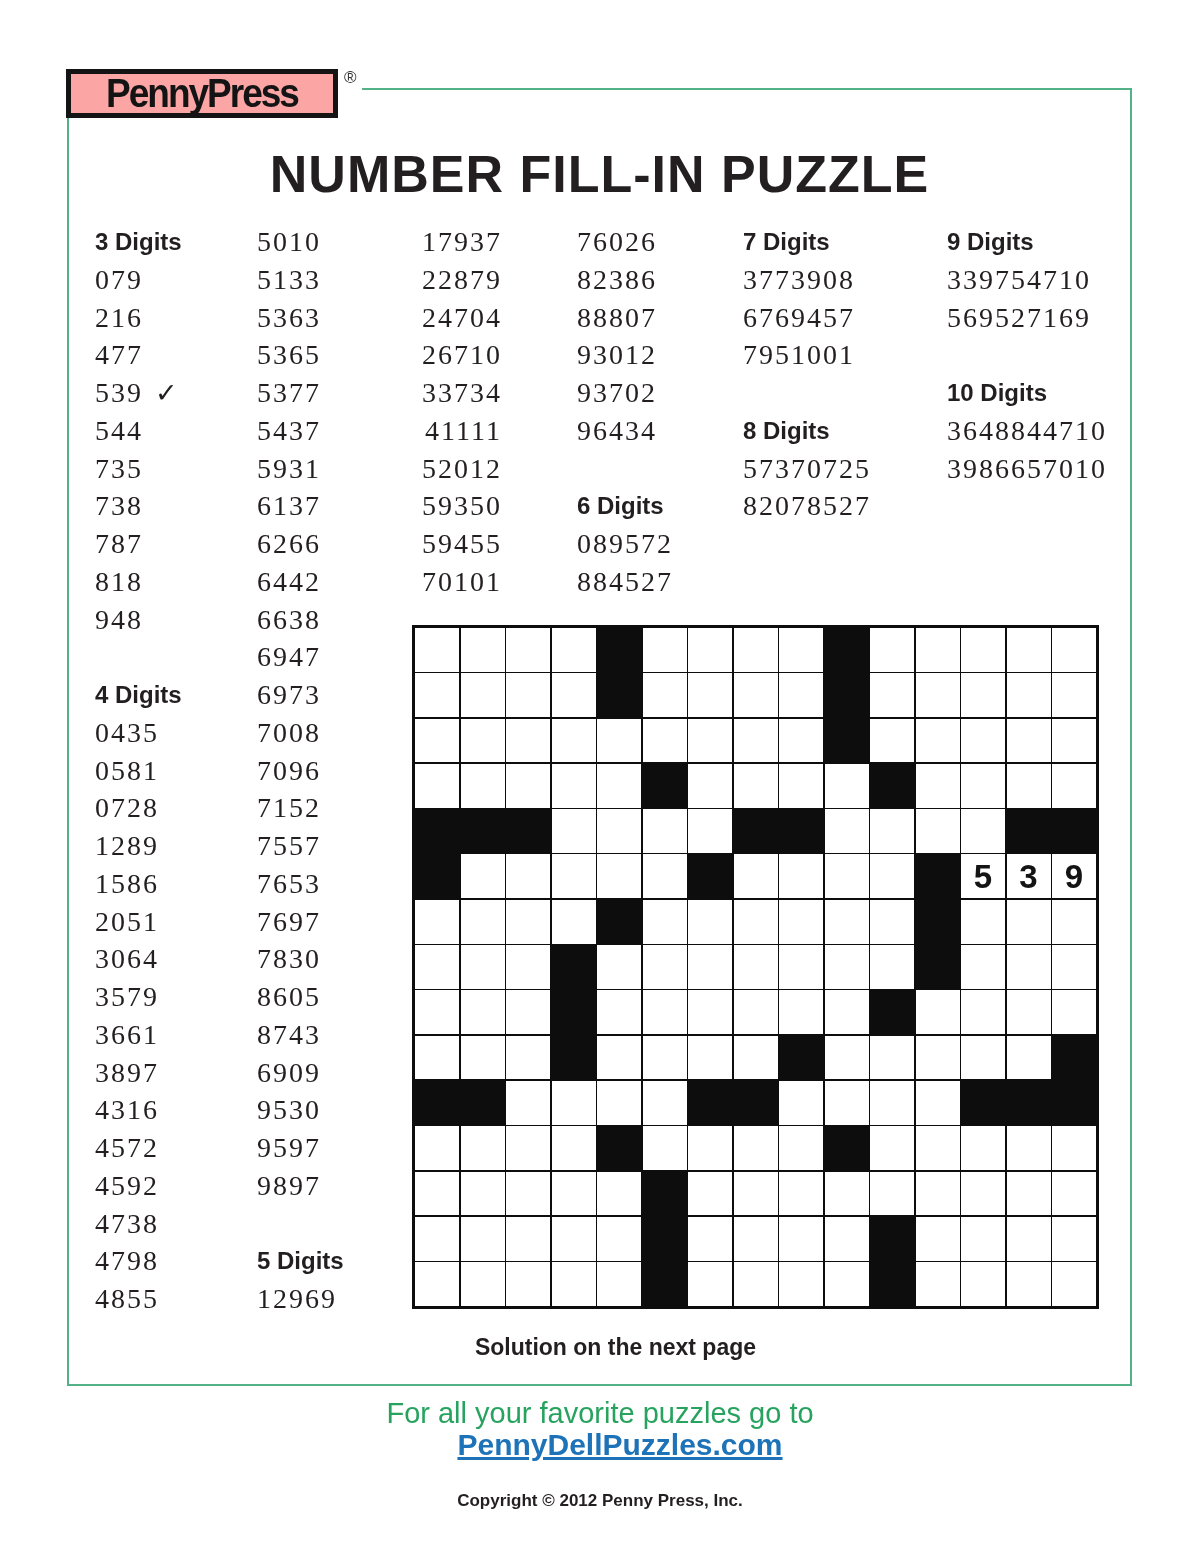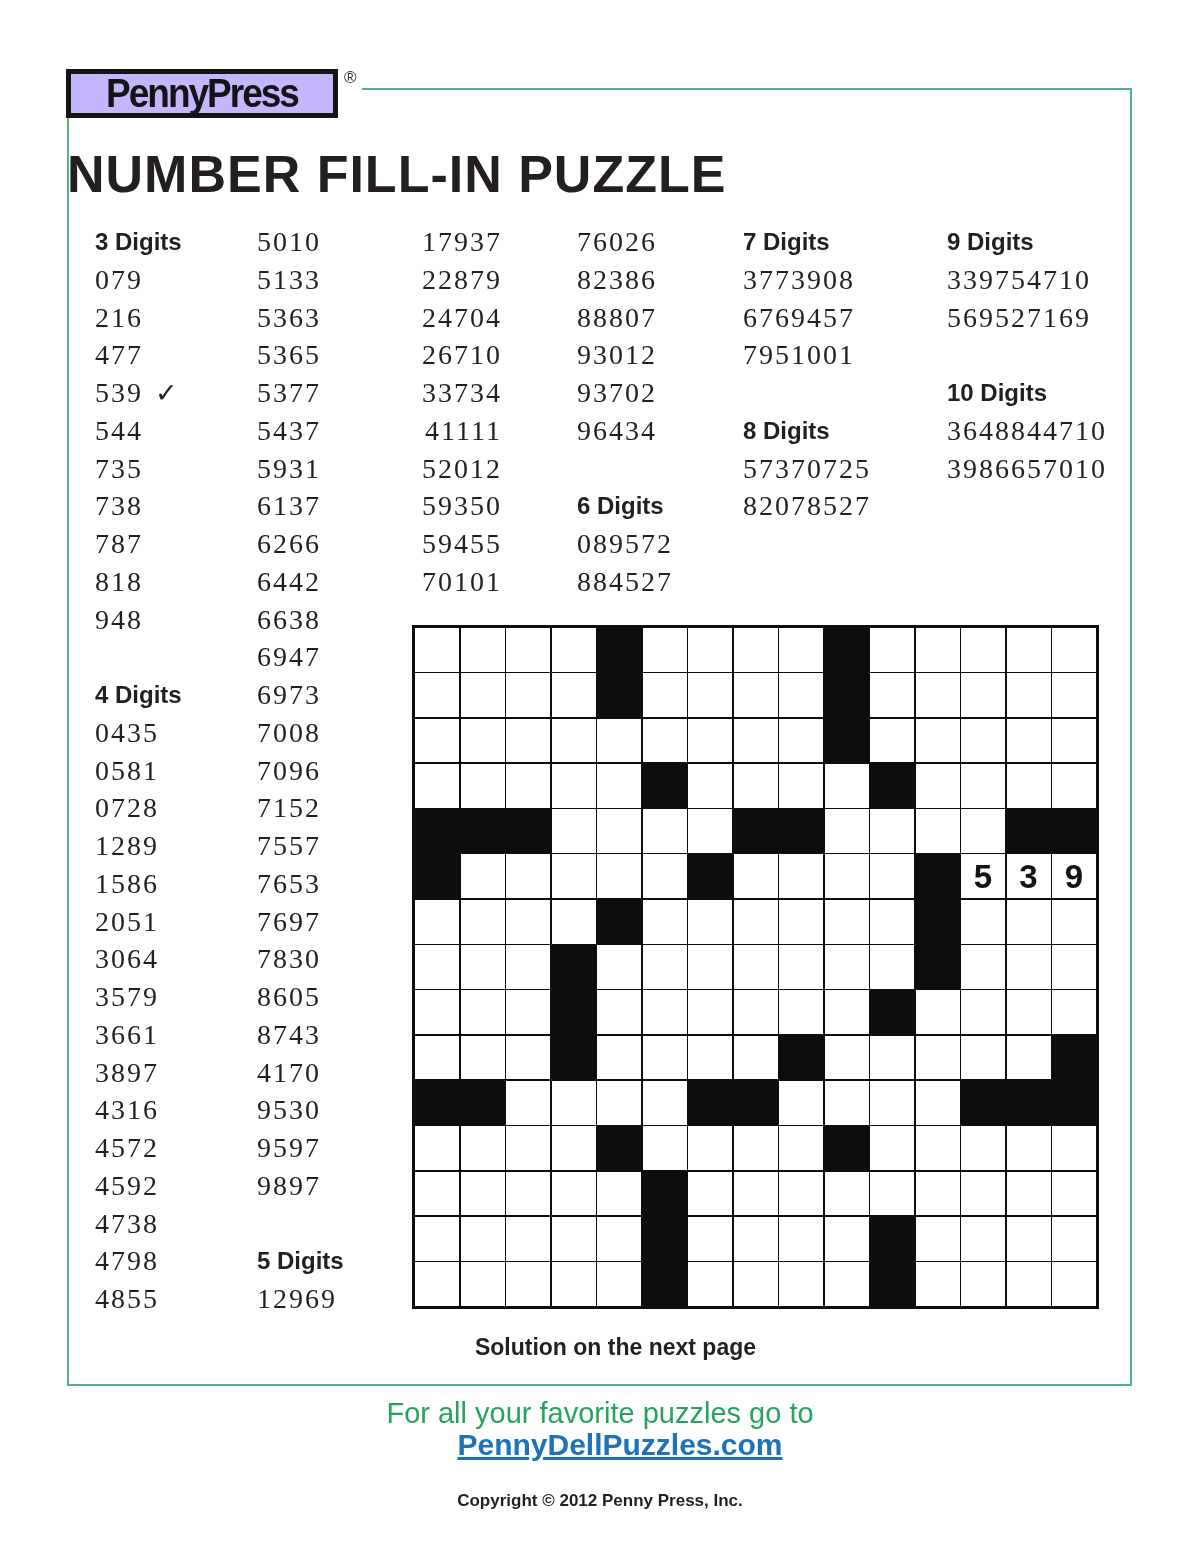--- a/index.html
+++ b/index.html
@@ -3,21 +3,21 @@
 <meta charset="utf-8">
 <style>
   html,body{margin:0;padding:0;}
   body{
     width:1200px;height:1549px;position:relative;background:#ffffff;
     font-family:"Liberation Sans",sans-serif;color:#1a1a1a;overflow:hidden;
   }
   
   .logo-box{
     position:absolute;left:66px;top:69px;width:272px;height:49px;
-    border:5px solid #141414;box-sizing:border-box;background:#c4b5fd;
+    border:5px solid #141414;box-sizing:border-box;background:#fca5a5;
     display:flex;align-items:center;justify-content:center;z-index:3;
   }
   .logo-text{
     font-weight:bold;font-size:37px;letter-spacing:-2px;color:#141414;
     transform:scaleY(1.08);white-space:nowrap;
   }
   .reg-mark{
     position:absolute;left:344px;top:68px;font-size:17px;color:#333;z-index:3;
   }
   
@@ -28,21 +28,21 @@
     border-right:2px solid var(--green-border);
     border-bottom:2px solid var(--green-border);
     z-index:1;
   }
   .frame-top{
     position:absolute;left:362px;top:88px;width:770px;height:2px;
     background:var(--green-border);z-index:1;
   }
   
   .page-title{
-    position:absolute;left:67px;top:144px;width:1065px;
+    position:absolute;left:67px;top:144px;width:1065px;text-align:center;
     font-size:52px;font-weight:bold;letter-spacing:1px;color:#231f20;z-index:2;
   }
   
   .list-col{position:absolute;top:223px;z-index:2;}
   .list-row{
     height:37.75px;line-height:37.75px;white-space:nowrap;
     font-family:"Liberation Serif","DejaVu Serif",serif;
     font-size:28px;letter-spacing:2px;color:#231f20;
   }
   .list-row.header{
@@ -146,21 +146,21 @@
       <div class="list-row">6973</div>
       <div class="list-row">7008</div>
       <div class="list-row">7096</div>
       <div class="list-row">7152</div>
       <div class="list-row">7557</div>
       <div class="list-row">7653</div>
       <div class="list-row">7697</div>
       <div class="list-row">7830</div>
       <div class="list-row">8605</div>
       <div class="list-row">8743</div>
-      <div class="list-row">4170</div>
+      <div class="list-row">6909</div>
       <div class="list-row">9530</div>
       <div class="list-row">9597</div>
       <div class="list-row">9897</div>
       <div class="list-row">&nbsp;</div>
       <div class="list-row header">5 Digits</div>
       <div class="list-row">12969</div>
     </div>
     <div class="list-col" style="left: 422px; text-align: right;">
       <div class="list-row">17937</div>
       <div class="list-row">22879</div>

